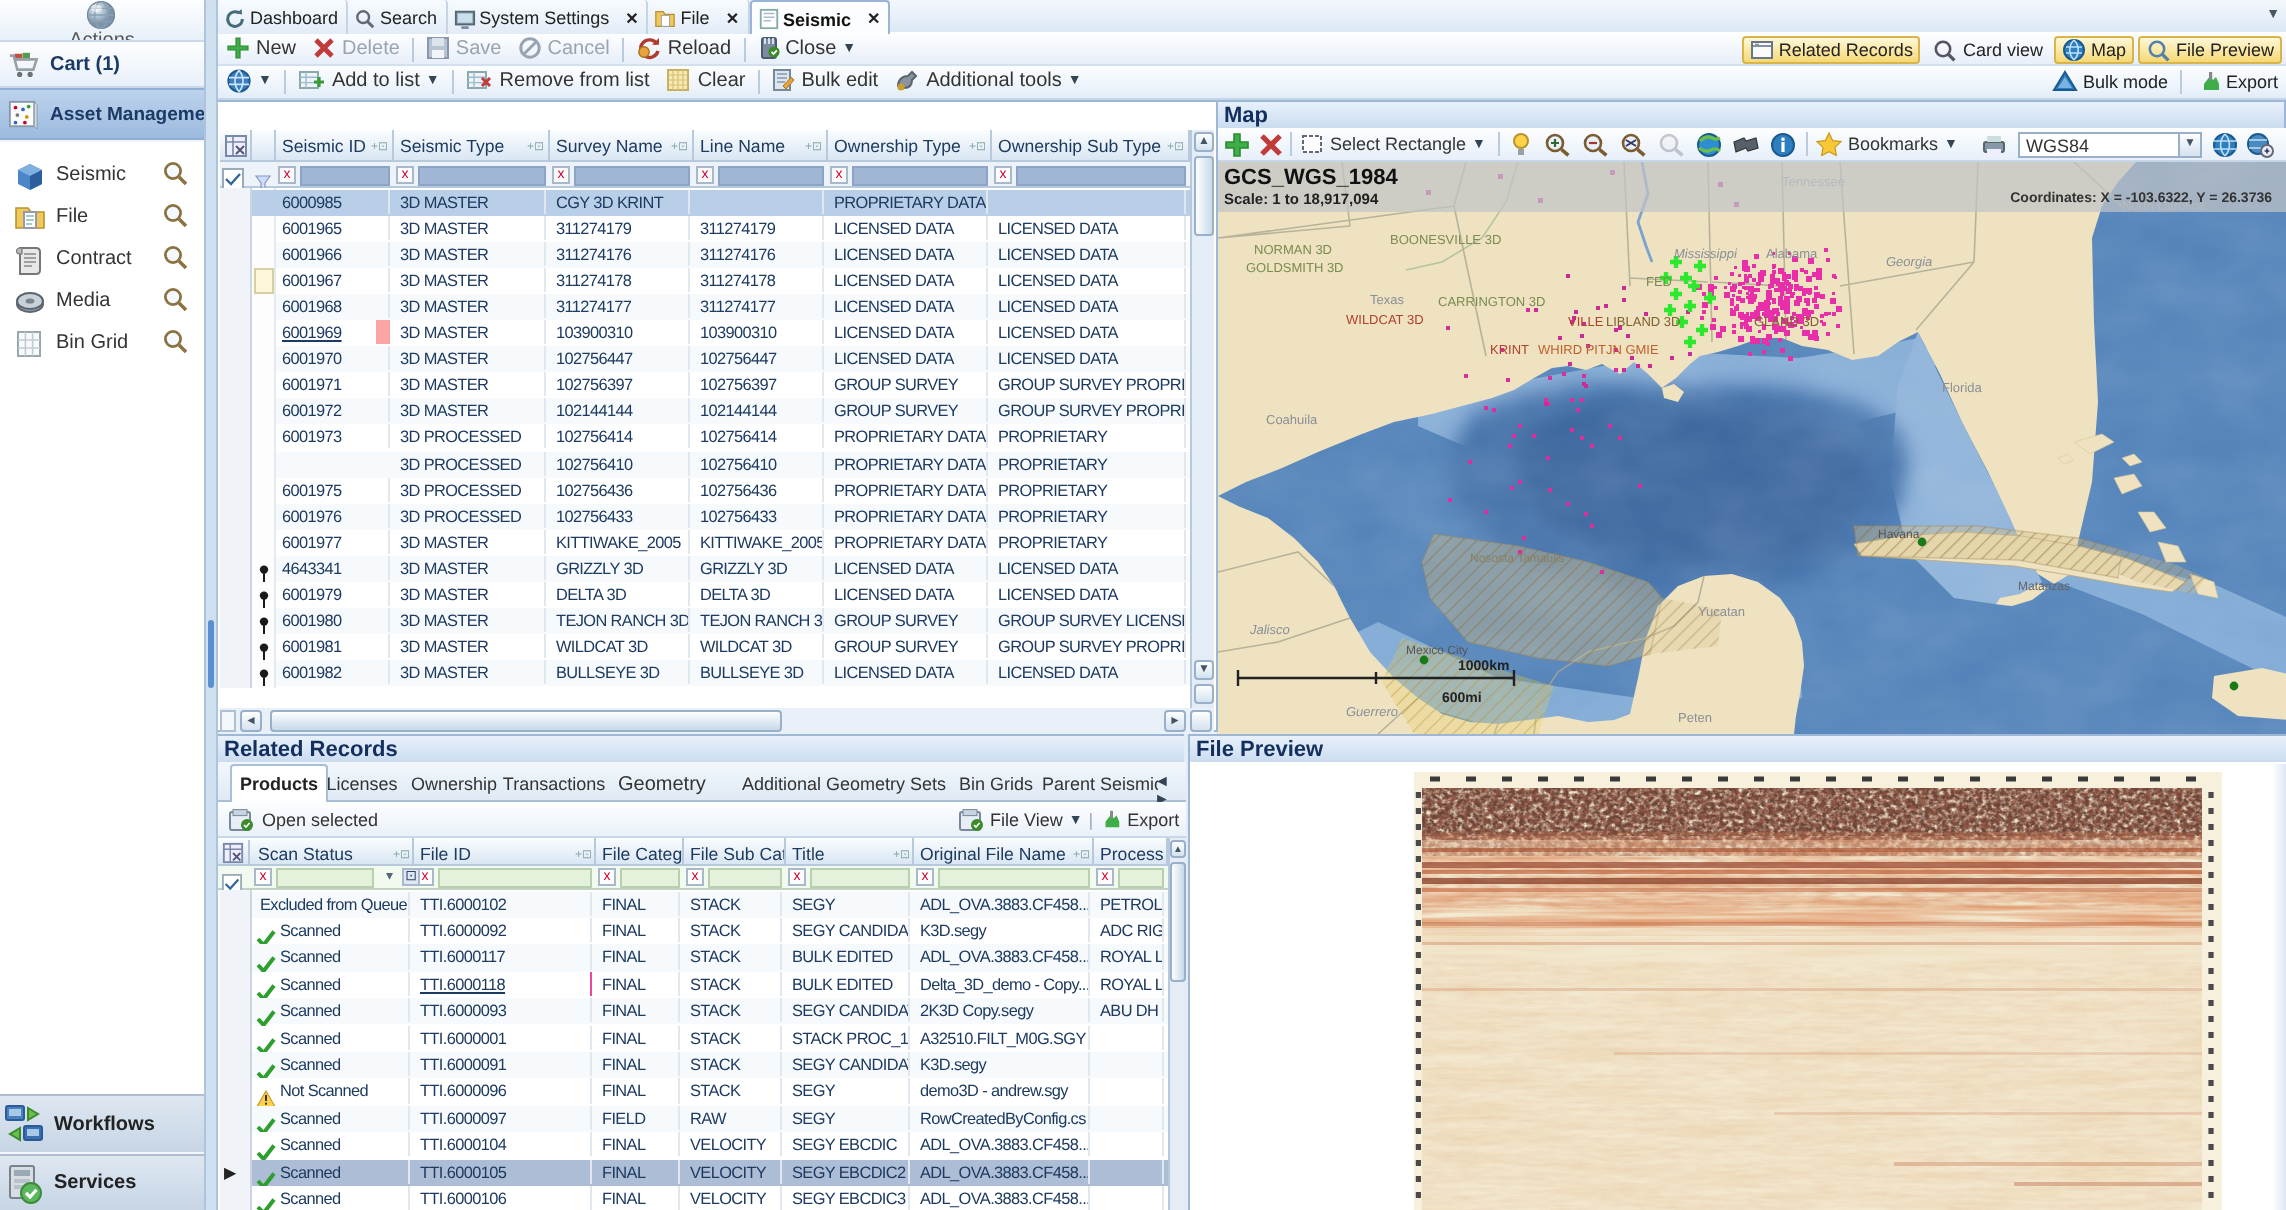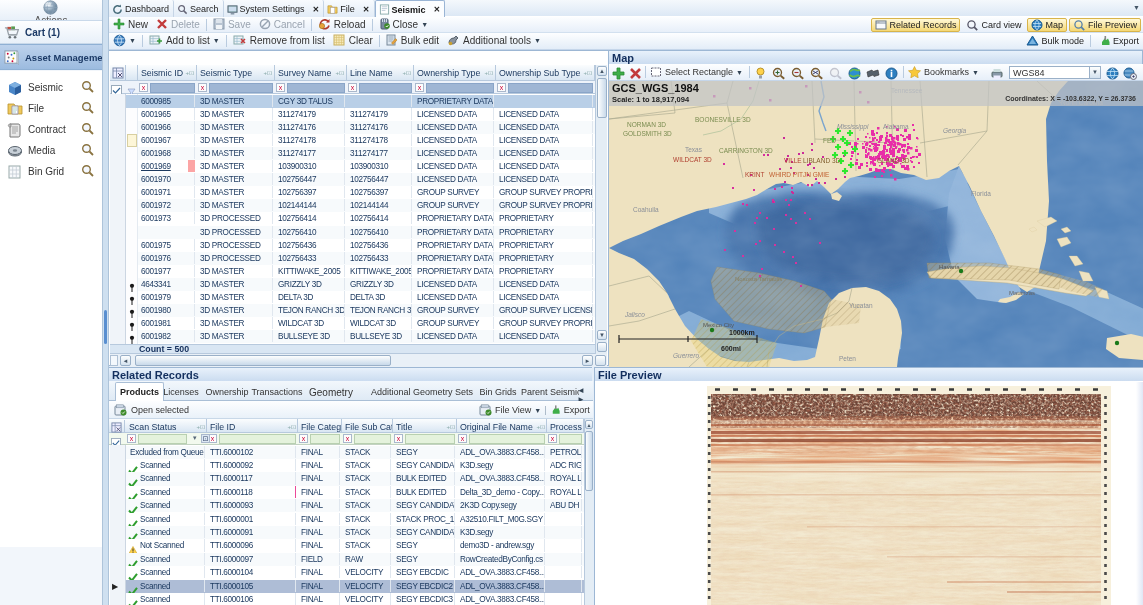--- a/index.html
+++ b/index.html
@@ -141,20 +141,42 @@
             <rect x="2" y="2" width="11" height="12" fill="#f8fafc" stroke="#9aa"></rect>
             <path d="M2 6h11M2 10h11M5.7 2v12M9.3 2v12" stroke="#c3ccd4" stroke-width="0.8"></path>
           </svg>
    <span>Bin Grid</span>
           <svg class="mag" width="14" height="14" viewBox="0 0 14 14">
             <circle cx="5.5" cy="5.5" r="3.8" fill="#f4f8ff" stroke="#8a7340" stroke-width="1.4"></circle>
             <path d="M8.5 8.5l3.5 3.5" stroke="#8a7340" stroke-width="1.8"></path>
           </svg>
         </div>
  </div>
+ <div class="nav-bot" style="top:547px;">
+  <svg class="ic" viewBox="0 0 22 22">
+          <rect x="2" y="2" width="9" height="7" rx="1" fill="#4a7fc0" stroke="#2c5a94"></rect>
+          <rect x="3.5" y="3.5" width="6" height="3.5" fill="#a8c8e8"></rect>
+          <path d="M13 3l5 3-5 3z" fill="#6abf4b" stroke="#3d8a2a"></path>
+          <path d="M9 13l-5 3 5 3z" fill="#6abf4b" stroke="#3d8a2a"></path>
+          <rect x="11" y="12" width="9" height="7" rx="1" fill="#3a6fb0" stroke="#2c5a94"></rect>
+          <rect x="12.5" y="13.5" width="6" height="3.5" fill="#a8c8e8"></rect>
+        </svg>
+  <span>Workflows</span>
+      </div>
+ <div class="nav-bot" style="top:577px;height:28px;border-bottom:none;">
+  <svg class="ic" viewBox="0 0 22 22">
+          <rect x="4" y="2" width="12" height="16" rx="1" fill="#d8dde2" stroke="#78828c"></rect>
+          <rect x="6" y="4" width="8" height="3" fill="#9aa8b4"></rect>
+          <rect x="6" y="8.5" width="8" height="2" fill="#b8c2cc"></rect>
+          <rect x="6" y="11.5" width="8" height="2" fill="#b8c2cc"></rect>
+          <circle cx="14.5" cy="15.5" r="5" fill="#5cb85c" stroke="#3d8a3d"></circle>
+          <path d="M12 15.5l2 2 3.2-3.6" stroke="#fff" stroke-width="1.6" fill="none"></path>
+        </svg>
+  <span>Services</span>
+      </div>
 </div>
 <div class="abs" id="tabbar">
       <div style="position:absolute;right:3px;top:4px;font-size:7px;color:#456;">▼</div>
  <div class="tab"><svg width="11" height="11" viewBox="0 0 12 12">
           <path d="M10 6a4 4 0 1 1-1.8-3.3" fill="none" stroke="#456a78" stroke-width="1.6"></path>
           <path d="M9.5 0.5l0.4 3-3-0.6z" fill="#456a78"></path>
         </svg>Dashboard</div>
  <div class="tab"><svg width="11" height="11" viewBox="0 0 12 12">
           <circle cx="5" cy="5" r="3.2" fill="none" stroke="#667" stroke-width="1.3"></circle>
           <path d="M7.5 7.5l3 3" stroke="#667" stroke-width="1.6"></path>
@@ -297,21 +319,21 @@
 <div class="fbox" style="left:250px;top:31.5px;width:53px;"></div>
 <div class="fx" style="left:306px;top:31.5px;">x</div>
 <div class="fbox" style="left:317px;top:31.5px;width:68px;"></div>
 <div class="fx" style="left:388px;top:31.5px;">x</div>
 <div class="fbox" style="left:399px;top:31.5px;width:85px;"></div>
 <div class="abs" style="left:1px;top:43px;width:16px;height:250px;background:#f0f4f9;border-right:1px solid #ccd6e2;"></div>
 <div class="abs" style="left:17px;top:43px;width:12px;height:250px;background:#fdfdfe;border-right:1px solid #e4eaf1;"></div>
 <div class="abs" style="left:17px;top:43.5px;width:469px;height:13.1px;background:#b9cfe7;"></div>
       <div class="gcell" style="left:29px;top:43.5px;width:57px;height:12.1px;border-right:1px solid #e0e7ef;">6000985</div>
       <div class="gcell" style="left:88px;top:43.5px;width:76px;height:12.1px;border-right:1px solid #e0e7ef;">3D MASTER</div>
-      <div class="gcell" style="left:166px;top:43.5px;width:70px;height:12.1px;border-right:1px solid #e0e7ef;">CGY 3D TALUS</div>
+      <div class="gcell" style="left:166px;top:43.5px;width:70px;height:12.1px;border-right:1px solid #e0e7ef;">CGY 3D KRINT</div>
       <div class="gcell" style="left:238px;top:43.5px;width:65px;height:12.1px;border-right:1px solid #e0e7ef;"></div>
       <div class="gcell" style="left:305px;top:43.5px;width:80px;height:12.1px;border-right:1px solid #e0e7ef;">PROPRIETARY DATA</div>
       <div class="gcell" style="left:387px;top:43.5px;width:97px;height:12.1px;border-right:1px solid #e0e7ef;"></div>
 <div class="abs" style="left:29px;top:56.6px;width:457px;height:13.1px;background:#ffffff;"></div>
       <div class="gcell" style="left:29px;top:56.6px;width:57px;height:12.1px;border-right:1px solid #e0e7ef;">6001965</div>
       <div class="gcell" style="left:88px;top:56.6px;width:76px;height:12.1px;border-right:1px solid #e0e7ef;">3D MASTER</div>
       <div class="gcell" style="left:166px;top:56.6px;width:70px;height:12.1px;border-right:1px solid #e0e7ef;">311274179</div>
       <div class="gcell" style="left:238px;top:56.6px;width:65px;height:12.1px;border-right:1px solid #e0e7ef;">311274179</div>
       <div class="gcell" style="left:305px;top:56.6px;width:80px;height:12.1px;border-right:1px solid #e0e7ef;">LICENSED DATA</div>
       <div class="gcell" style="left:387px;top:56.6px;width:97px;height:12.1px;border-right:1px solid #e0e7ef;">LICENSED DATA</div>
@@ -449,23 +471,20 @@
       <div class="gcell" style="left:88px;top:279.3px;width:76px;height:12.1px;border-right:1px solid #e0e7ef;">3D MASTER</div>
       <div class="gcell" style="left:166px;top:279.3px;width:70px;height:12.1px;border-right:1px solid #e0e7ef;">BULLSEYE 3D</div>
       <div class="gcell" style="left:238px;top:279.3px;width:65px;height:12.1px;border-right:1px solid #e0e7ef;">BULLSEYE 3D</div>
       <div class="gcell" style="left:305px;top:279.3px;width:80px;height:12.1px;border-right:1px solid #e0e7ef;">LICENSED DATA</div>
       <div class="gcell" style="left:387px;top:279.3px;width:97px;height:12.1px;border-right:1px solid #e0e7ef;">LICENSED DATA</div>
 <div class="abs" style="left:20px;top:280.3px;"><svg width="6" height="10" viewBox="0 0 6 10">
           <circle cx="3" cy="2.8" r="2.1" fill="#1a1a1a"></circle>
           <rect x="2.5" y="4.4" width="1" height="4.6" fill="#1a1a1a"></rect>
         </svg></div>
 <div class="abs" style="left:20px;top:293.4px;width:7px;height:4px;overflow:hidden;"></div>
-<div class="abs" style="left:1px;top:292.5px;width:485px;height:10px;background:#d9e6f3;border-top:1px solid #b7c9dd;border-bottom:1px solid #b7c9dd;">
-        <span style="position:absolute;left:29px;top:-1px;font-size:8.8px;font-weight:bold;color:#15305c;">Count = 500</span>
-      </div>
 <div class="abs" style="left:486px;top:14px;width:12px;height:289px;background:#e4edf5;border-left:1px solid #b7c9dd;">
         <div style="position:absolute;left:1px;top:1px;width:10px;height:10px;background:linear-gradient(#fdfefe,#d4e2ef);border:1px solid #9ab0c8;border-radius:2px;font-size:6px;text-align:center;line-height:9px;color:#456;">▲</div>
         <div style="position:absolute;left:1px;top:13px;width:10px;height:40px;background:linear-gradient(90deg,#fdfefe,#c8d9ea);border:1px solid #9ab0c8;border-radius:2px;"></div>
         <div style="position:absolute;left:1px;bottom:14px;width:10px;height:10px;background:linear-gradient(#fdfefe,#d4e2ef);border:1px solid #9ab0c8;border-radius:2px;font-size:6px;text-align:center;line-height:9px;color:#456;">▼</div>
         <div style="position:absolute;left:1px;bottom:2px;width:10px;height:10px;background:linear-gradient(#fdfefe,#d4e2ef);border:1px solid #9ab0c8;border-radius:2px;"></div>
       </div>
 <div class="abs" style="left:1px;top:302.5px;width:497px;height:13px;background:#e9f0f7;">
         <div style="position:absolute;left:0px;top:1px;width:8px;height:11px;background:#f4f8fc;border:1px solid #aec0d4;"></div>
         <div style="position:absolute;left:10px;top:1px;width:11px;height:11px;background:linear-gradient(#fdfefe,#d4e2ef);border:1px solid #9ab0c8;border-radius:2px;font-size:6px;text-align:center;line-height:10px;color:#456;">◄</div>
         <div style="position:absolute;left:25px;top:1px;width:256px;height:11px;background:linear-gradient(#fdfefe,#c8d9ea);border:1px solid #9ab0c8;border-radius:2px;"></div>
@@ -1081,21 +1100,21 @@
       <div class="gcell" style="left:189px;top:104.3px;width:42px;height:12.4px;border-right:1px solid #e0e7ef;padding-left:3px;">FINAL</div>
       <div class="gcell" style="left:233px;top:104.3px;width:49px;height:12.4px;border-right:1px solid #e0e7ef;padding-left:3px;">STACK</div>
       <div class="gcell" style="left:284px;top:104.3px;width:62px;height:12.4px;border-right:1px solid #e0e7ef;padding-left:3px;">BULK EDITED</div>
       <div class="gcell" style="left:348px;top:104.3px;width:88px;height:12.4px;border-right:1px solid #e0e7ef;padding-left:3px;">ADL_OVA.3883.CF458...</div>
       <div class="gcell" style="left:438px;top:104.3px;width:35px;height:12.4px;border-right:1px solid #e0e7ef;padding-left:3px;">ROYAL L</div>
 <div class="abs" style="left:19px;top:106.3px;"><svg width="10" height="9" viewBox="0 0 10 9">
           <path d="M1 4.5l2.8 3L9 0.8" stroke="#2e9e2e" stroke-width="2" fill="none"></path>
         </svg></div>
 <div class="abs" style="left:17px;top:117.7px;width:458px;height:13.4px;background:#ffffff;"></div>
 <div class="gcell" style="left:17px;top:117.7px;width:79px;height:12.4px;border-right:1px solid #e0e7ef;padding-left:14px;">Scanned</div>
-      <div class="gcell" style="left:98px;top:117.7px;width:89px;height:12.4px;border-right:1px solid #ec4899;padding-left:3px;">TTI.6000118</div>
+      <div class="gcell" style="left:98px;top:117.7px;width:89px;height:12.4px;border-right:1px solid #ec4899;padding-left:3px;text-decoration:underline;">TTI.6000118</div>
       <div class="gcell" style="left:189px;top:117.7px;width:42px;height:12.4px;border-right:1px solid #e0e7ef;padding-left:3px;">FINAL</div>
       <div class="gcell" style="left:233px;top:117.7px;width:49px;height:12.4px;border-right:1px solid #e0e7ef;padding-left:3px;">STACK</div>
       <div class="gcell" style="left:284px;top:117.7px;width:62px;height:12.4px;border-right:1px solid #e0e7ef;padding-left:3px;">BULK EDITED</div>
       <div class="gcell" style="left:348px;top:117.7px;width:88px;height:12.4px;border-right:1px solid #e0e7ef;padding-left:3px;">Delta_3D_demo - Copy...</div>
       <div class="gcell" style="left:438px;top:117.7px;width:35px;height:12.4px;border-right:1px solid #e0e7ef;padding-left:3px;">ROYAL L</div>
 <div class="abs" style="left:19px;top:119.7px;"><svg width="10" height="9" viewBox="0 0 10 9">
           <path d="M1 4.5l2.8 3L9 0.8" stroke="#2e9e2e" stroke-width="2" fill="none"></path>
         </svg></div>
 <div class="abs" style="left:17px;top:131.1px;width:458px;height:13.4px;background:#f7fafc;"></div>
 <div class="gcell" style="left:17px;top:131.1px;width:79px;height:12.4px;border-right:1px solid #e0e7ef;padding-left:14px;">Scanned</div>

